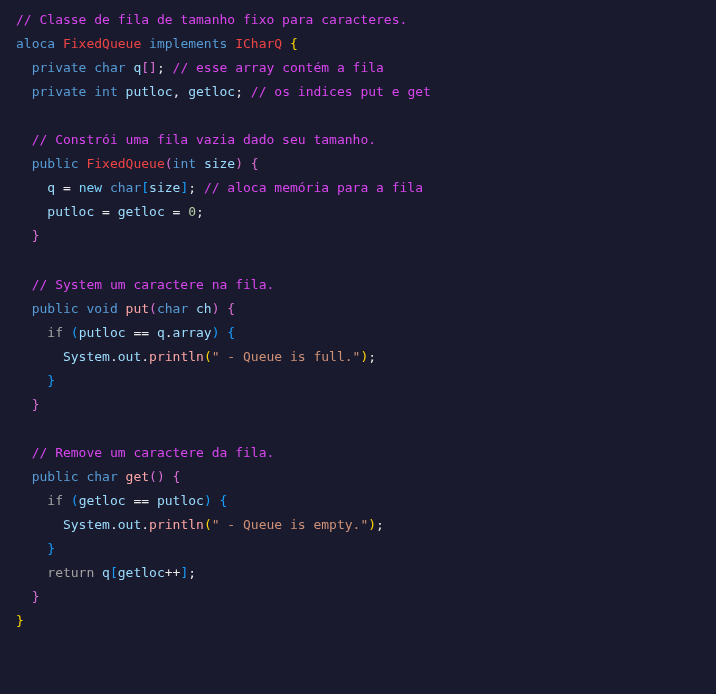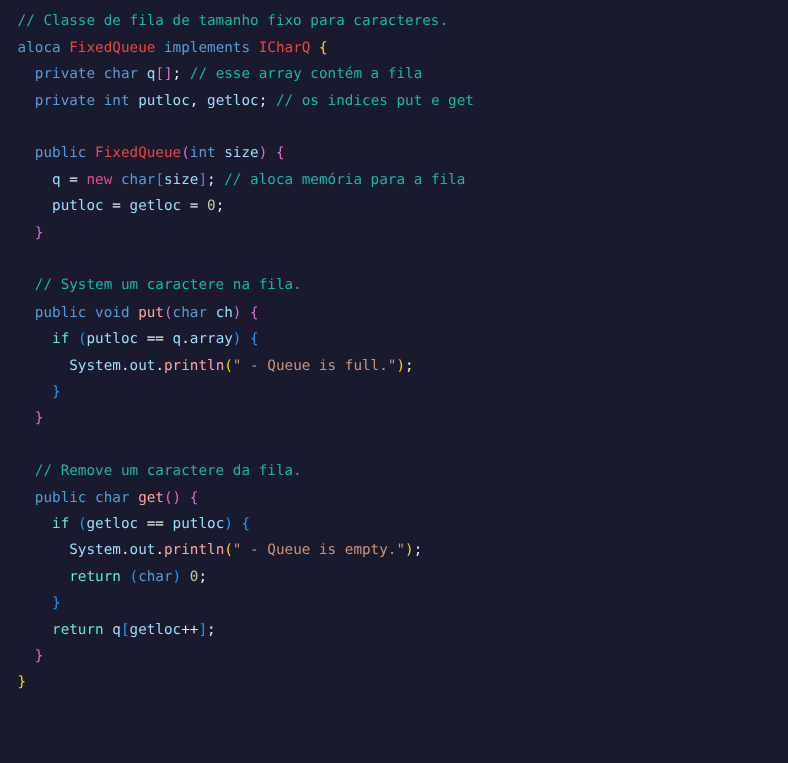--- a/index.html
+++ b/index.html
@@ -10,57 +10,57 @@
       line-height: 1.85;
       color: #e8e8e8;
       width: 716px;
       height: 694px;
       overflow: hidden;
       padding: 8px 16px;
     }
     .code-line {
       white-space: pre;
     }
-    .comment { color: #14b8a6; margin-top: 36px; }
+    .comment { color: #d946ef; margin-top: 36px; }
     .keyword { color: #569cd6; }
-    .keyword2 { color: #5eead4; }
+    .keyword2 { color: #a3a3a3; }
     .methodname { color: #fca5a5; }
     .typered { color: #ef4444; }
     .paren { color: #ffd700; }
     .bracket1 { color: #da70d6; }
     .bracket2 { color: #179fff; }
     .string { color: #ce9178; }
     .number { color: #b5cea8; }
     .var { color: #9cdcfe; }
     .white { color: #e8e8e8; }
-    .new { color: #ec4899; margin-top: 41px; }
+    .new { color: #7dd3fc; margin-top: 41px; }
   </style>
 </head>
 <body>
 
 <div>
 <div class="code-line"><span class="comment">// Classe de fila de tamanho fixo para caracteres.</span></div>
 <div class="code-line"><span class="keyword">aloca</span> <span class="typered">FixedQueue</span> <span class="keyword">implements</span> <span class="typered">ICharQ</span> <span class="paren">{</span></div>
 <div class="code-line">  <span class="keyword">private</span> <span class="keyword">char</span> <span class="var">q</span><span class="bracket1">[</span><span class="bracket1">]</span><span class="white">;</span> <span class="comment">// esse array contém a fila</span></div>
 <div class="code-line">  <span class="keyword">private</span> <span class="keyword">int</span> <span class="var">putloc</span><span class="white">,</span> <span class="var">getloc</span><span class="white">;</span> <span class="comment">// os indices put e get</span></div>
 <div class="code-line"> </div>
+<div class="code-line">  <span class="comment">// Constrói uma fila vazia dado seu tamanho.</span></div>
 <div class="code-line">  <span class="keyword">public</span> <span class="typered">FixedQueue</span><span class="bracket1">(</span><span class="keyword">int</span> <span class="var">size</span><span class="bracket1">)</span> <span class="bracket1">{</span></div>
 <div class="code-line">    <span class="var">q</span> <span class="white">=</span> <span class="new">new</span> <span class="keyword">char</span><span class="bracket2">[</span><span class="var">size</span><span class="bracket2">]</span><span class="white">;</span> <span class="comment">// aloca memória para a fila</span></div>
 <div class="code-line">    <span class="var">putloc</span> <span class="white">=</span> <span class="var">getloc</span> <span class="white">=</span> <span class="number">0</span><span class="white">;</span></div>
 <div class="code-line">  <span class="bracket1">}</span></div>
 <div class="code-line"> </div>
 <div class="code-line">  <span class="comment">// System um caractere na fila.</span></div>
 <div class="code-line">  <span class="keyword">public</span> <span class="keyword">void</span> <span class="methodname">put</span><span class="bracket1">(</span><span class="keyword">char</span> <span class="var">ch</span><span class="bracket1">)</span> <span class="bracket1">{</span></div>
 <div class="code-line">    <span class="keyword2">if</span> <span class="bracket2">(</span><span class="var">putloc</span> <span class="white">==</span> <span class="var">q</span><span class="white">.</span><span class="var">array</span><span class="bracket2">)</span> <span class="bracket2">{</span></div>
 <div class="code-line">      <span class="var">System</span><span class="white">.</span><span class="var">out</span><span class="white">.</span><span class="methodname">println</span><span class="paren">(</span><span class="string">" - Queue is full."</span><span class="paren">)</span><span class="white">;</span></div>
 <div class="code-line">    <span class="bracket2">}</span></div>
 <div class="code-line">  <span class="bracket1">}</span></div>
 <div class="code-line"> </div>
 <div class="code-line">  <span class="comment">// Remove um caractere da fila.</span></div>
 <div class="code-line">  <span class="keyword">public</span> <span class="keyword">char</span> <span class="methodname">get</span><span class="bracket1">(</span><span class="bracket1">)</span> <span class="bracket1">{</span></div>
 <div class="code-line">    <span class="keyword2">if</span> <span class="bracket2">(</span><span class="var">getloc</span> <span class="white">==</span> <span class="var">putloc</span><span class="bracket2">)</span> <span class="bracket2">{</span></div>
 <div class="code-line">      <span class="var">System</span><span class="white">.</span><span class="var">out</span><span class="white">.</span><span class="methodname">println</span><span class="paren">(</span><span class="string">" - Queue is empty."</span><span class="paren">)</span><span class="white">;</span></div>
-<div class="code-line">      <span class="keyword2">return</span> <span class="bracket2">(</span><span class="keyword">char</span><span class="bracket2">)</span> <span class="number">0</span><span class="white">;</span></div>
 <div class="code-line">    <span class="bracket2">}</span></div>
 <div class="code-line">    <span class="keyword2">return</span> <span class="var">q</span><span class="bracket2">[</span><span class="var">getloc</span><span class="white">++</span><span class="bracket2">]</span><span class="white">;</span></div>
 <div class="code-line">  <span class="bracket1">}</span></div>
 <div class="code-line"><span class="paren">}</span></div>
 </div>
 
 </body></html>

